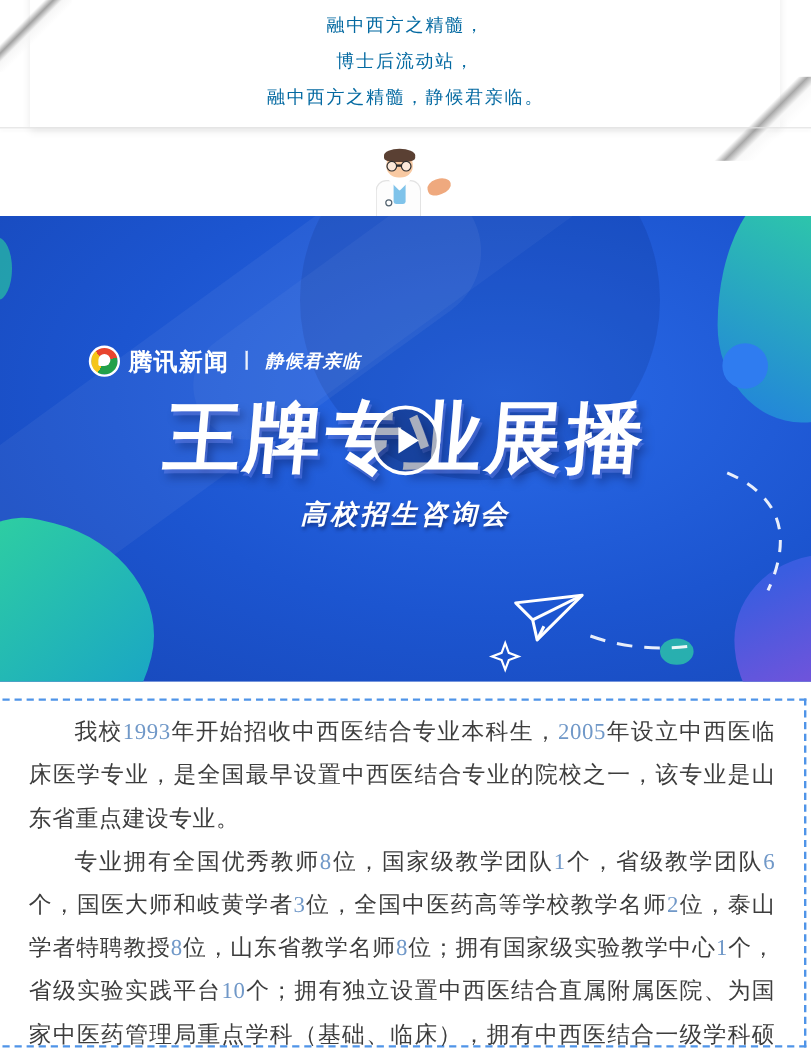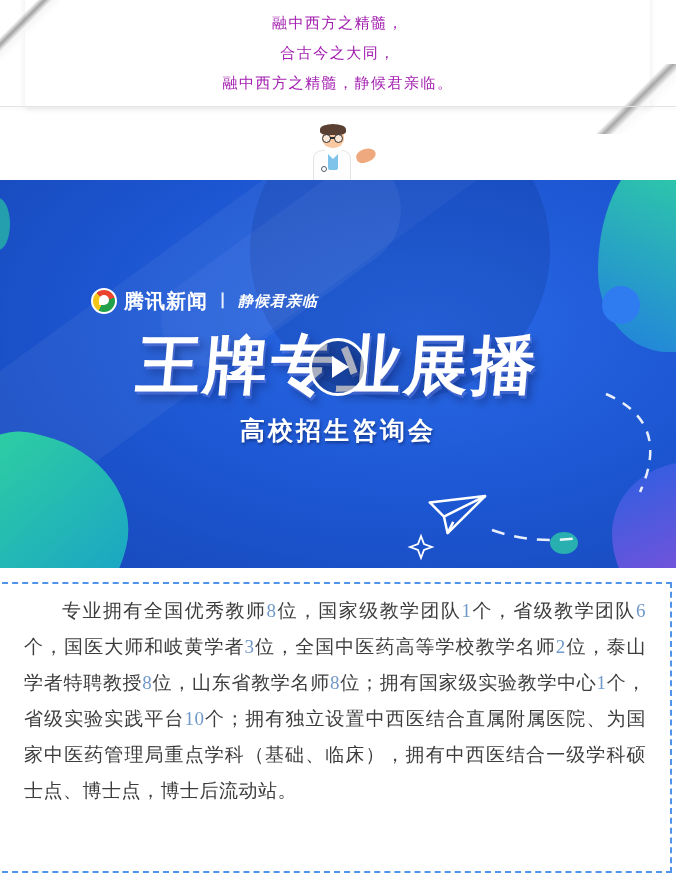--- a/index.html
+++ b/index.html
@@ -11,23 +11,23 @@
   .intro-card { position:absolute; left:25px; top:-16px; width:625px; height:122px;
                 background:#fff; box-shadow:0 3px 7px rgba(0,0,0,.09); }
   .intro-bottom-line { position:absolute; left:0; top:106px; width:676px; height:1px;
                 background:#e3e3e3; box-shadow:0 2px 3px rgba(0,0,0,.06); }
   .fold-tl { position:absolute; left:-14px; top:-14px; width:74px; height:74px;
              background:linear-gradient(135deg, transparent 44%, rgba(130,130,130,.75) 49%,
                         rgba(245,245,245,.9) 54%, transparent 62%); }
   .fold-br { position:absolute; left:592px; top:64px; width:96px; height:70px;
              background:linear-gradient(135deg, transparent 44%, rgba(130,130,130,.7) 49%,
                         rgba(248,248,248,.95) 55%, transparent 64%); }
-  .poem { position:relative; padding-top:8px; text-align:center; color:#a21caf;
+  .poem { position:relative; padding-top:8px; text-align:center; color:#0369a1;
           font-size:15px; line-height:30px; letter-spacing:1.5px;
-          font-family:Liberation Sans, sans-serif; }
+          font-family:Liberation Mono, monospace; }
 
   
   .mascot { position:absolute; left:299px; top:124px; width:80px; height:56px; }
   .d-hand { position:absolute; left:57px; top:25px; width:20px; height:13px;
             background:#efa97e; border-radius:55% 60% 60% 45%; transform:rotate(-18deg); }
   .d-coat { position:absolute; left:14px; top:26px; width:38px; height:30px;
             background:#fdfdfd; border:1px solid #e3e3e3; border-bottom:none;
             border-radius:9px 9px 0 0; }
   .d-shirt { position:absolute; left:29px; top:28px; width:10px; height:18px;
              background:#7fc3ea; border-radius:2px; }
@@ -64,21 +64,21 @@
             border-radius:55% 45% 52% 48% / 50% 50% 45% 55%; }
   .blob-b-dot { left:550px; top:352px; width:28px; height:22px;
             background:#2cc0aa; border-radius:50%; opacity:.85; }
   .streak1 { left:-120px; top:90px; width:560px; height:130px; background:rgba(255,255,255,.05);
              transform:rotate(-36deg); border-radius:60px; }
   .streak2 { left:120px; top:-30px; width:520px; height:90px; background:rgba(255,255,255,.04);
              transform:rotate(-36deg); border-radius:50px; }
   .shade-top { left:250px; top:-80px; width:300px; height:300px; background:rgba(0,20,90,.14);
              border-radius:50%; }
 
-  .banner-logo { position:absolute; left:91px; top:106px; height:30px;
+  .banner-logo { position:absolute; left:74px; top:106px; height:30px;
                  display:flex; align-items:center; gap:7px; }
   .logo-icon { width:26px; height:26px; border-radius:50%; border:2px solid #fff;
                background:conic-gradient(from 210deg, #f5c518 0 30%, #e8442e 30% 62%, #22a04a 62% 100%);
                position:relative; }
   .logo-icon::after { content:""; position:absolute; left:6px; top:5px; width:10px; height:10px;
                background:#fff; border-radius:50% 50% 50% 12%; }
   .logo-brand { color:#fff; font-size:20px; font-weight:bold; letter-spacing:1px; }
   .logo-sep { color:rgba(255,255,255,.9); font-size:16px; font-weight:bold; }
   .logo-tagline { color:#fff; font-size:15px; font-weight:600; font-style:italic; letter-spacing:1px; }
 
@@ -86,22 +86,22 @@
                   color:#fff; font-size:64px; font-weight:900; letter-spacing:3px;
                   transform:skewX(-5deg);
                   text-shadow:2px 3px 0 rgba(130,150,255,.35), 5px 6px 8px rgba(0,0,40,.35); }
   .play-btn { position:absolute; left:309px; top:158px; width:58px; height:58px;
               border:3px solid #fff; border-radius:50%; background:rgba(8,25,70,.35);
               display:flex; align-items:center; justify-content:center; cursor:pointer; }
   .play-tri { width:0; height:0; margin-left:5px;
               border-left:17px solid #fff; border-top:11px solid transparent;
               border-bottom:11px solid transparent; }
   .banner-subtitle { position:absolute; left:0; top:234px; width:676px; text-align:center;
-              color:#fff; font-size:25px; font-weight:bold; letter-spacing:3px;
-              text-shadow:1px 2px 3px rgba(0,0,40,.4); }
+              color:#fff; font-size:22px; font-weight:bold; letter-spacing:3px;
+              text-shadow:1px 2px 3px rgba(0,0,40,.4);font-style:italic; }
   .banner-svg { position:absolute; left:0; top:0; width:676px; height:388px; }
 
   
   .article-box { position:absolute; left:-8px; top:582px; width:680px; height:291px;
                  border:2px dashed #4f94e8; background:#fff;
                  padding:9px 24px 6px 30px; }
   .article-box p { font-size:19px; line-height:36px; color:#3d3d3d; text-align:justify;
                  text-indent:2em; letter-spacing:.5px;
                  font-family:"Liberation Serif","DejaVu Serif",serif; }
   .article-box .num { color:#7098c8; }
@@ -109,21 +109,21 @@
 </head>
 <body>
 
 <div class="intro-section">
   <div class="intro-card"></div>
   <div class="fold-tl"></div>
   <div class="fold-br"></div>
   <div class="intro-bottom-line"></div>
   <div class="poem">
     <div>融中西方之精髓，</div>
-    <div>合古今之大同，</div>
+    <div>博士后流动站，</div>
     <div>融中西方之精髓，静候君亲临。</div>
   </div>
 </div>
 
 <div class="mascot">
   <div class="d-hand"></div>
   <div class="d-coat"></div>
   <div class="d-shirt"></div>
   <div class="d-collar"></div>
   <div class="d-steth"></div>
@@ -168,14 +168,15 @@
   </div>
 
   <div class="banner-title">王牌专业展播</div>
   <div class="play-btn">
     <div class="play-tri"></div>
   </div>
   <div class="banner-subtitle">高校招生咨询会</div>
 </div>
 
 <div class="article-box">
+  <p>我校<span class="num">1993</span>年开始招收中西医结合专业本科生，<span class="num">2005</span>年设立中西医临床医学专业，是全国最早设置中西医结合专业的院校之一，该专业是山东省重点建设专业。</p>
   <p>专业拥有全国优秀教师<span class="num">8</span>位，国家级教学团队<span class="num">1</span>个，省级教学团队<span class="num">6</span>个，国医大师和岐黄学者<span class="num">3</span>位，全国中医药高等学校教学名师<span class="num">2</span>位，泰山学者特聘教授<span class="num">8</span>位，山东省教学名师<span class="num">8</span>位；拥有国家级实验教学中心<span class="num">1</span>个，省级实验实践平台<span class="num">10</span>个；拥有独立设置中西医结合直属附属医院、为国家中医药管理局重点学科（基础、临床），拥有中西医结合一级学科硕士点、博士点，博士后流动站。</p>
 </div>
 
 </body></html>

